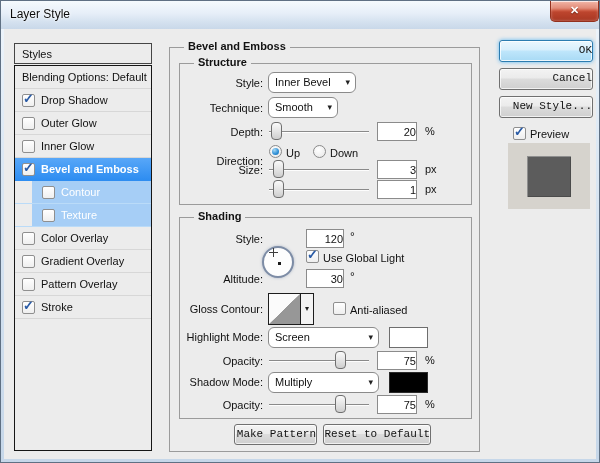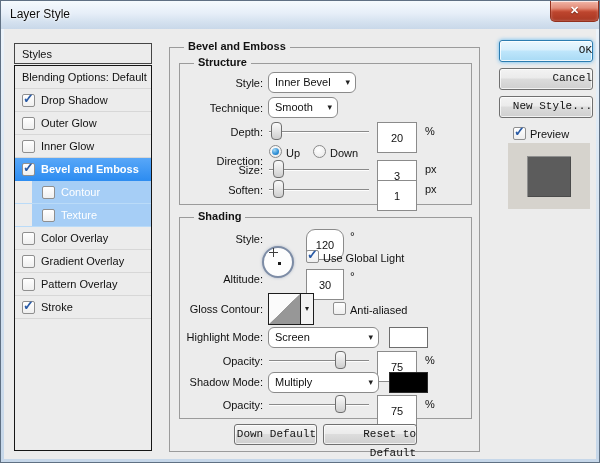--- a/index.html
+++ b/index.html
@@ -41,22 +41,22 @@
   .groupbox{position:absolute;border:1px solid #9b9b9b;background:transparent;}
   #gb-main{left:168px;top:46px;width:309px;height:403px;}
   #gb-structure{left:178px;top:62px;width:291px;height:140px;}
   #gb-shading{left:178px;top:216px;width:291px;height:200px;}
   .gb-title{position:absolute;top:-8px;left:14px;background:#ececec;padding:0 4px;font-weight:bold;white-space:nowrap;}
   
   .flabel{position:absolute;left:162px;width:100px;text-align:right;line-height:14px;white-space:nowrap;}
   .combo{position:absolute;height:21px;box-sizing:border-box;background:#fff;border:1px solid #8b8b8b;
     border-radius:6px;line-height:19px;padding-left:6px;cursor:pointer;}
   .combo .arrow{position:absolute;right:5px;top:0;line-height:19px;font-size:9px;color:#222;}
-  .vbox{position:absolute;width:40px;height:31px;box-sizing:border-box;background:#fff;
-    border:1px solid #8b8b8b;text-align:center;font-family:"Liberation Sans",sans-serif;
+  .vbox{position:absolute;width:40px;height:19px;box-sizing:border-box;background:#fff;
+    border:1px solid #8b8b8b;text-align:right;font-family:"Liberation Sans",sans-serif;
     font-size:11px;padding:0;margin:0;color:#111;}
   .unit{position:absolute;white-space:nowrap;}
   .slider{position:absolute;width:100px;height:19px;cursor:pointer;}
   .slider::before{content:"";position:absolute;left:0;right:0;top:9px;height:1px;background:#8a8a8a;
     box-shadow:0 1px 0 #fdfdfd;}
   .thumb{position:absolute;top:0;width:11px;height:18px;box-sizing:border-box;border:1px solid #6f6f6f;
     border-radius:4px;background:linear-gradient(180deg,#fafafa 0%,#e3e3e3 55%,#cecece 100%);}
   .radio{position:absolute;width:13px;height:13px;box-sizing:border-box;border:1px solid #8a8a8a;
     border-radius:50%;background:radial-gradient(circle at 40% 35%,#fff,#e6e6e6);cursor:pointer;}
   .radio.on::after{content:"";position:absolute;inset:2px;border-radius:50%;
@@ -81,21 +81,21 @@
   
   .swatch{position:absolute;width:39px;height:21px;box-sizing:border-box;border:1px solid #6e6e6e;cursor:pointer;}
   #swatch-highlight{left:388px;top:326px;background:#ffffff;}
   #swatch-shadow{left:388px;top:371px;background:#000000;border-color:#2a2a2a;}
   
   .btn{position:absolute;height:21px;box-sizing:border-box;border:1px solid #707070;border-radius:3px;
     background:linear-gradient(180deg,#f3f3f3 0%,#ebebeb 45%,#dcdcdc 50%,#cfcfcf 100%);
     box-shadow:inset 0 0 0 1px rgba(255,255,255,.7);
     text-align:right;line-height:19px;color:#111;cursor:pointer;font-family:Liberation Mono, monospace;}
   #btn-make-default{left:233px;top:423px;width:83px;}
-  #btn-reset-default{left:322px;top:423px;width:94px;}
+  #btn-reset-default{left:322px;top:423px;width:108px;}
   #btn-ok{left:498px;top:39px;width:94px;height:22px;border-color:#2c7cb0;
     background:linear-gradient(180deg,#ebf7fe 0%,#d8effc 45%,#bfe6fb 50%,#a8daf5 100%);
     box-shadow:0 0 4px #5eb8f2, inset 0 0 0 1px rgba(255,255,255,.8);}
   #btn-cancel{left:498px;top:67px;width:94px;height:22px;}
   #btn-new-style{left:498px;top:95px;width:94px;height:22px;}
   
   #preview-check{left:512px;top:126px;}
   #preview-label{left:529px;top:126px;}
   .preview-panel{position:absolute;left:507px;top:142px;width:82px;height:66px;background:#d6d3cd;}
   .preview-square{position:absolute;left:19px;top:13px;width:44px;height:41px;background:#5c5c5c;
@@ -112,21 +112,21 @@
   #combo-highlight{left:267px;top:326px;width:111px;}
   #combo-shadow{left:267px;top:371px;width:111px;}
   
   #slider-depth{left:268px;top:121px;}  #slider-depth .thumb{left:2px;}
   #slider-size{left:268px;top:159px;}   #slider-size .thumb{left:4px;}
   #slider-soften{left:268px;top:179px;} #slider-soften .thumb{left:4px;}
   #slider-op1{left:268px;top:350px;}    #slider-op1 .thumb{left:66px;}
   #slider-op2{left:268px;top:394px;}    #slider-op2 .thumb{left:66px;}
   
   #val-depth{left:376px;top:121px;}  #val-size{left:376px;top:159px;}  #val-soften{left:376px;top:179px;}
-  #val-angle{left:305px;top:228px;width:38px;border-radius:9px;} #val-altitude{left:305px;top:268px;width:38px;}
+  #val-angle{left:305px;top:228px;width:38px;} #val-altitude{left:305px;top:268px;width:38px;}
   #val-op1{left:376px;top:350px;}    #val-op2{left:376px;top:394px;}
   
   #unit-depth{left:424px;top:124px;} #unit-size{left:424px;top:162px;} #unit-soften{left:424px;top:182px;}
   #unit-angle{left:349px;top:229px;font-size:12px;} #unit-altitude{left:349px;top:269px;font-size:12px;}
   #unit-op1{left:424px;top:353px;} #unit-op2{left:424px;top:397px;}
   
   #radio-up{left:268px;top:144px;} #radio-down{left:312px;top:144px;}
   #lbl-up{left:285px;top:145px;} #lbl-down{left:329px;top:145px;}
   
   #check-global{left:305px;top:249px;} #lbl-global{left:322px;top:250px;}
@@ -236,21 +236,20 @@
   <span class="radio" id="radio-down"></span>
   <span class="plabel" id="lbl-down">Down</span>
 
   <span class="flabel" id="lbl-size">Size:</span>
   <div class="slider" id="slider-size">
       <span class="thumb"></span>
     </div>
   <input class="vbox" id="val-size" value="3" style="">
   <span class="unit" id="unit-size">px</span>
 
-  <span class="flabel" id="lbl-soften">Soften:</span>
   <div class="slider" id="slider-soften">
       <span class="thumb"></span>
     </div>
   <input class="vbox" id="val-soften" value="1" style="">
   <span class="unit" id="unit-soften">px</span>
 
   <span class="flabel" id="lbl-angle">Style:</span>
   <input class="vbox" id="val-angle" value="120" style="">
   <span class="unit" id="unit-angle">°</span>
 
@@ -295,21 +294,21 @@
   </div>
   <div class="swatch" id="swatch-shadow"></div>
 
   <span class="flabel" id="lbl-opacity2">Opacity:</span>
   <div class="slider" id="slider-op2">
       <span class="thumb"></span>
     </div>
   <input class="vbox" id="val-op2" value="75" style="">
   <span class="unit" id="unit-op2">%</span>
 
-  <div class="btn" id="btn-make-default">Down Default</div>
+  <div class="btn" id="btn-make-default">Make Pattern</div>
   <div class="btn" id="btn-reset-default">Reset to Default</div>
 
   <div class="btn" id="btn-ok">OK</div>
   <div class="btn" id="btn-cancel">Cancel</div>
   <div class="btn" id="btn-new-style">New Style...</div>
 
   <span class="cbox" id="preview-check">
       <i class="ck">✓</i>
     </span>
   <span class="plabel" id="preview-label">Preview</span>

